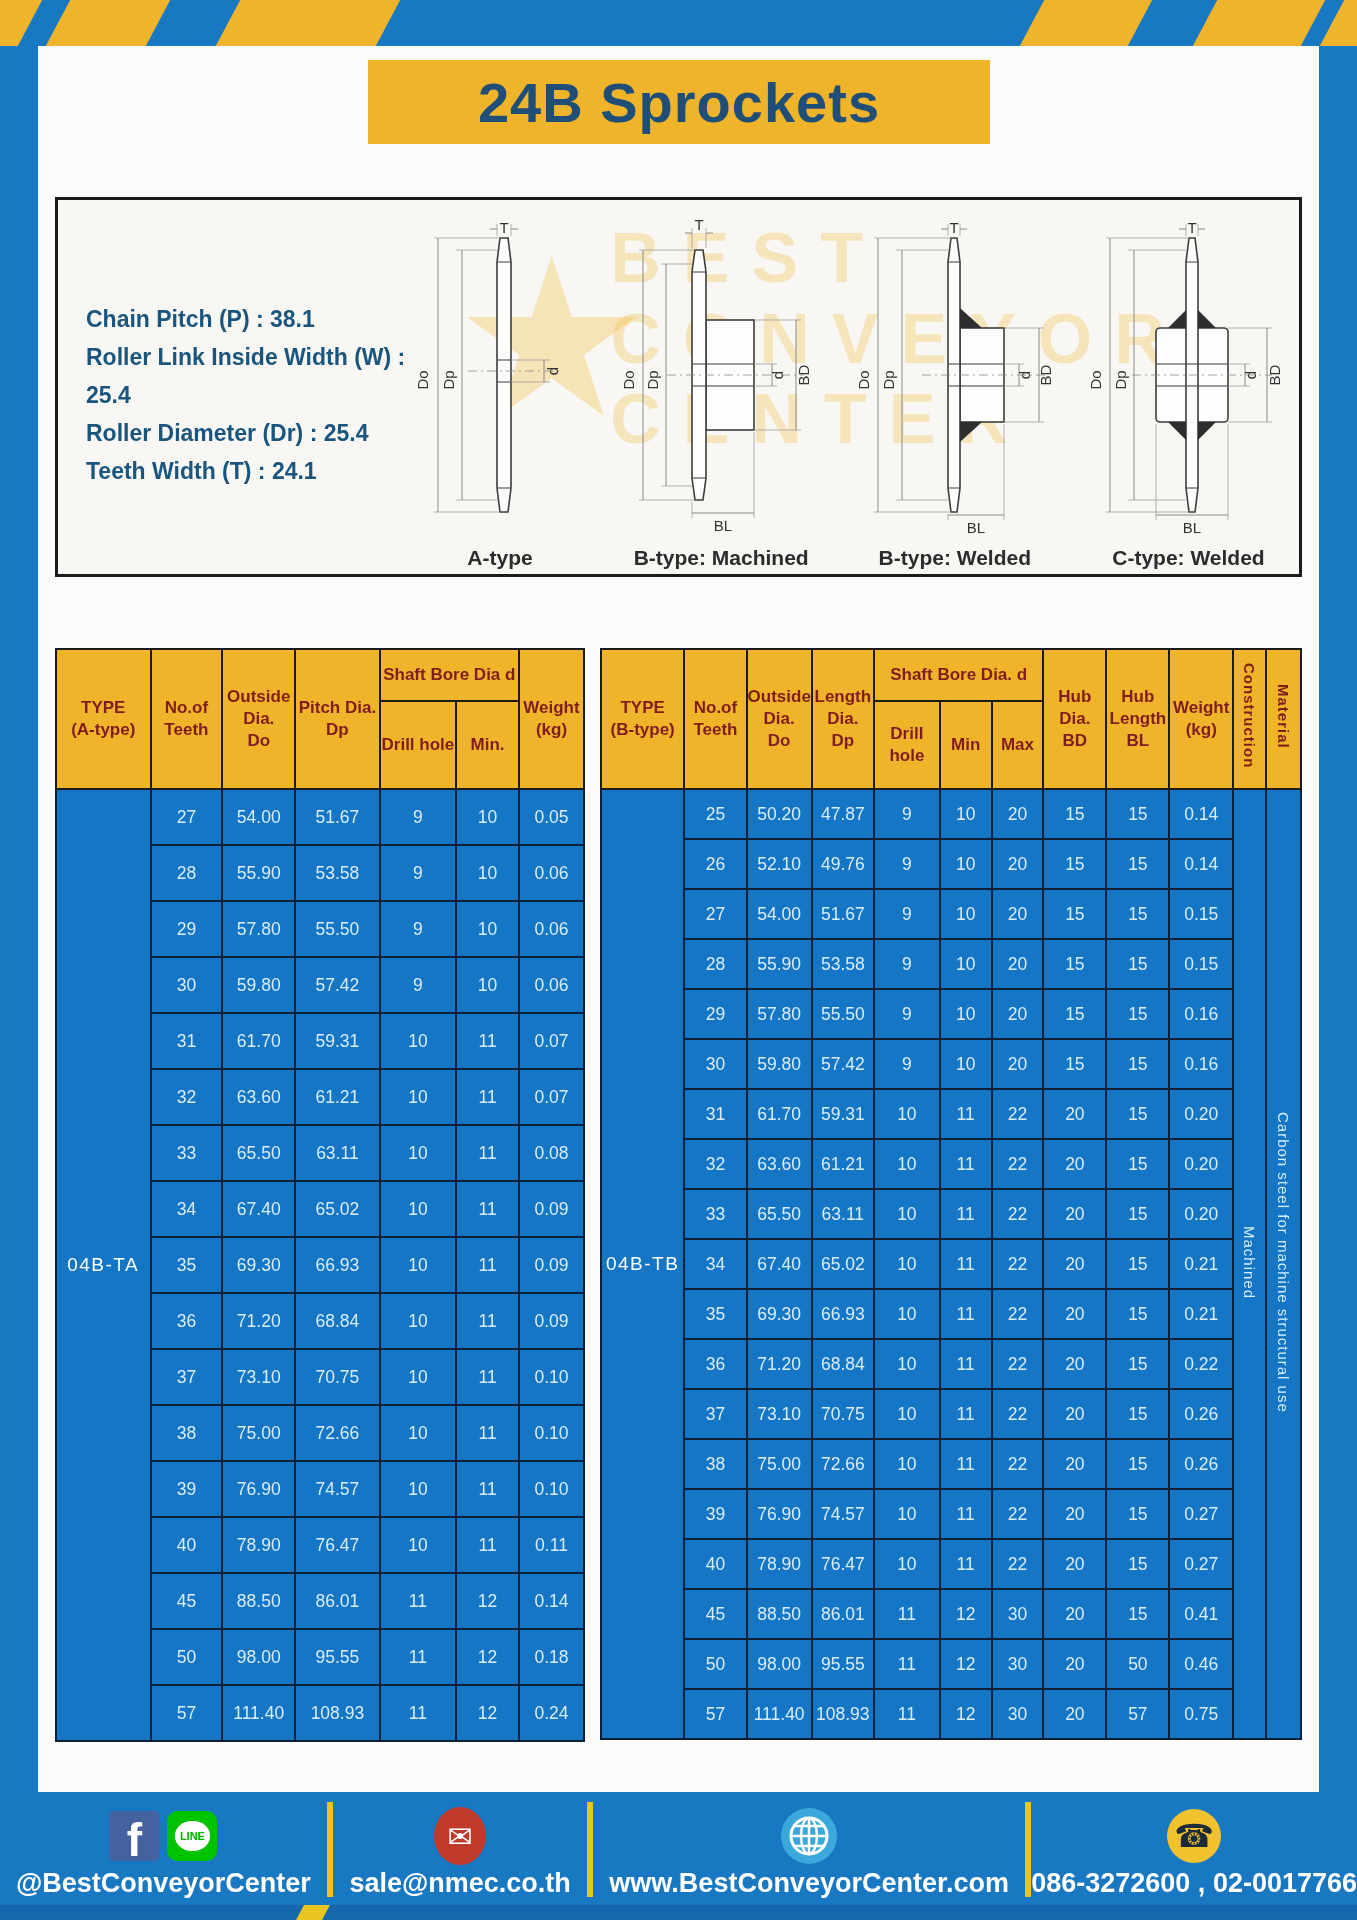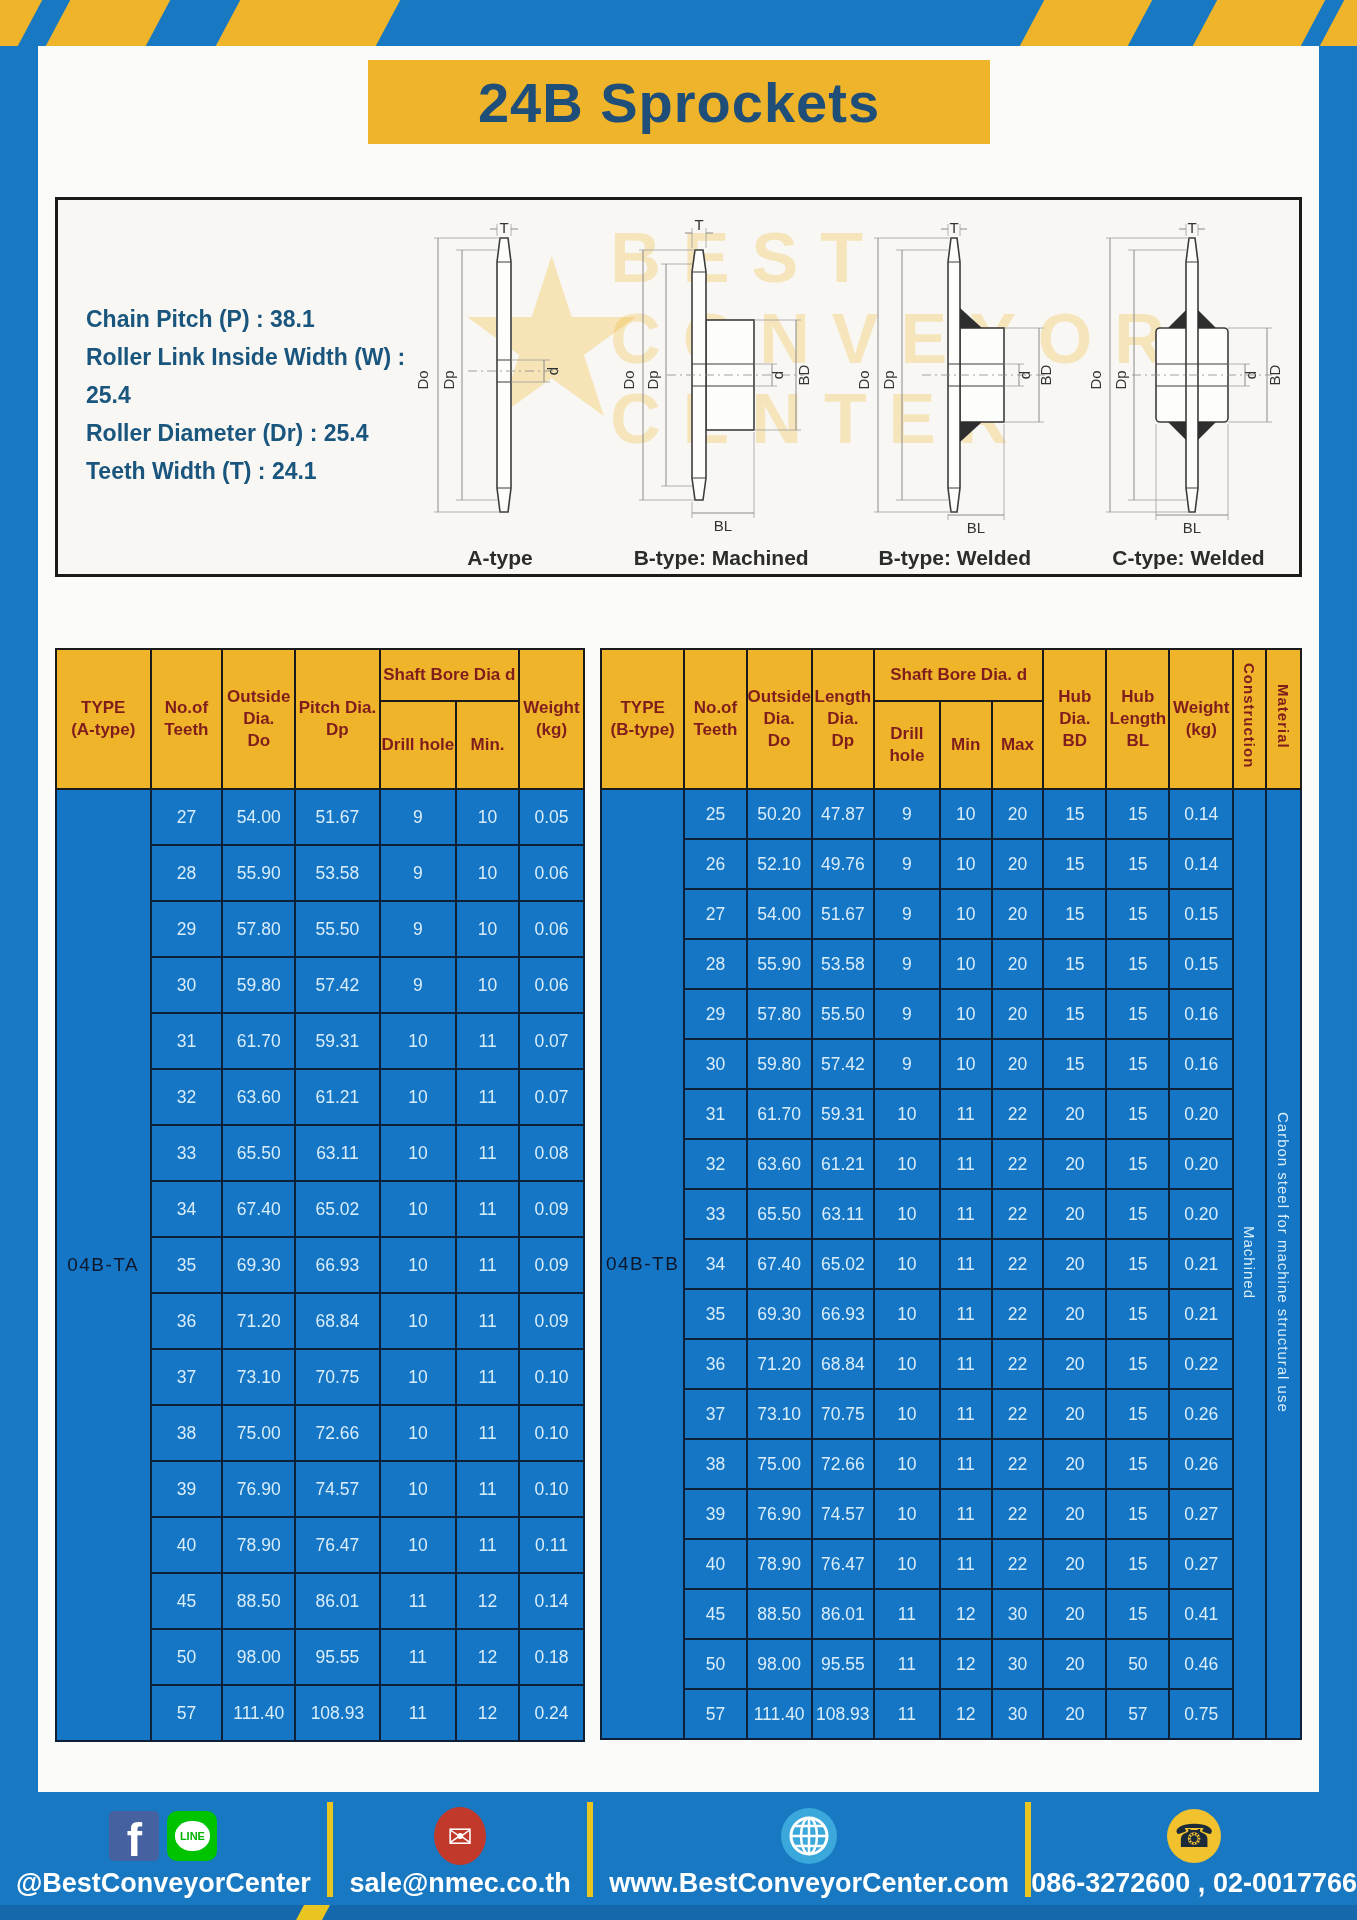--- a/index.html
+++ b/index.html
@@ -45,21 +45,21 @@
   #wrapB{left:600px;width:702px;}
   table{border-collapse:collapse;table-layout:fixed;width:100%;}
   th,td{border:2.5px solid #0d2038;text-align:center;vertical-align:middle;padding:0;}
   thead th{background:#f0b42a;color:#7f1d1d;font-weight:bold;font-size:17px;
     white-space:pre-line;line-height:1.3;border-color:#1a1a1a;}
   thead tr:first-child{height:52px;}
   thead tr:last-child{height:88px;}
   tbody td{background:#1476c4;color:#d9edfb;font-size:17.5px;}
   #tableA tbody td{height:56px;}
   #tableB tbody td{height:50px;}
-  td.type-cell{font-size:19px;letter-spacing:1.5px;color:#0f172a;}
+  td.type-cell{font-size:19px;letter-spacing:1.5px;color:#ffffff;}
   .vtext{writing-mode:vertical-rl;display:inline-block;letter-spacing:1px;}
   th .vtext{font-size:15px;}
   td.vert-cell{font-size:15px;color:#d9edfb;}
   
   .footer{position:absolute;left:0;right:0;bottom:15px;height:113px;background:#1878c2;
     display:flex;align-items:stretch;}
   .footer-item{display:flex;flex-direction:column;align-items:center;justify-content:flex-end;
     padding-bottom:6px;}
   .fi-1{width:368px;text-align:right;} .fi-2{width:286px;} .fi-3{width:486px;} .fi-4{flex:1;}
   .footer-divider{width:7px;background:#e8c520;margin:10px 0 8px 0;}

